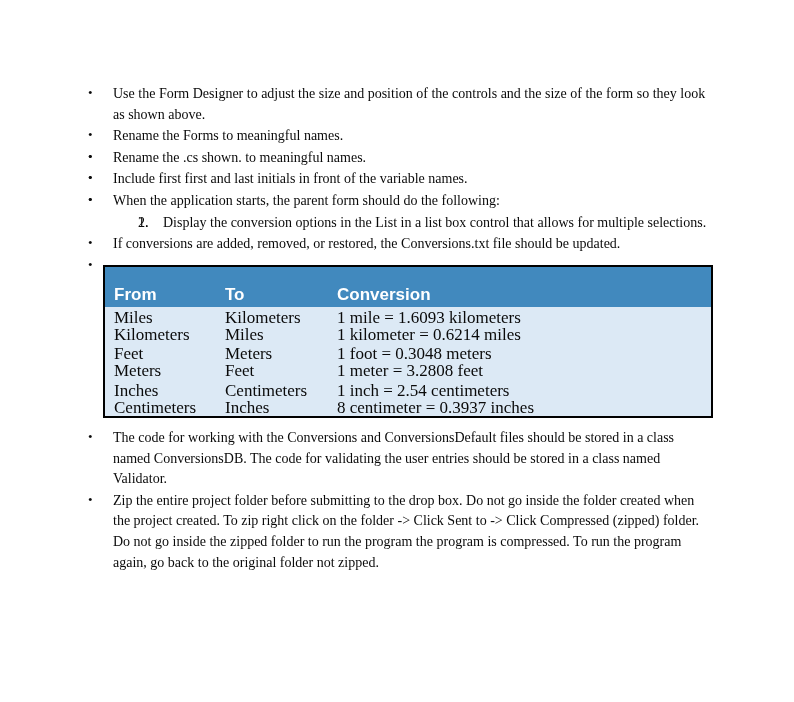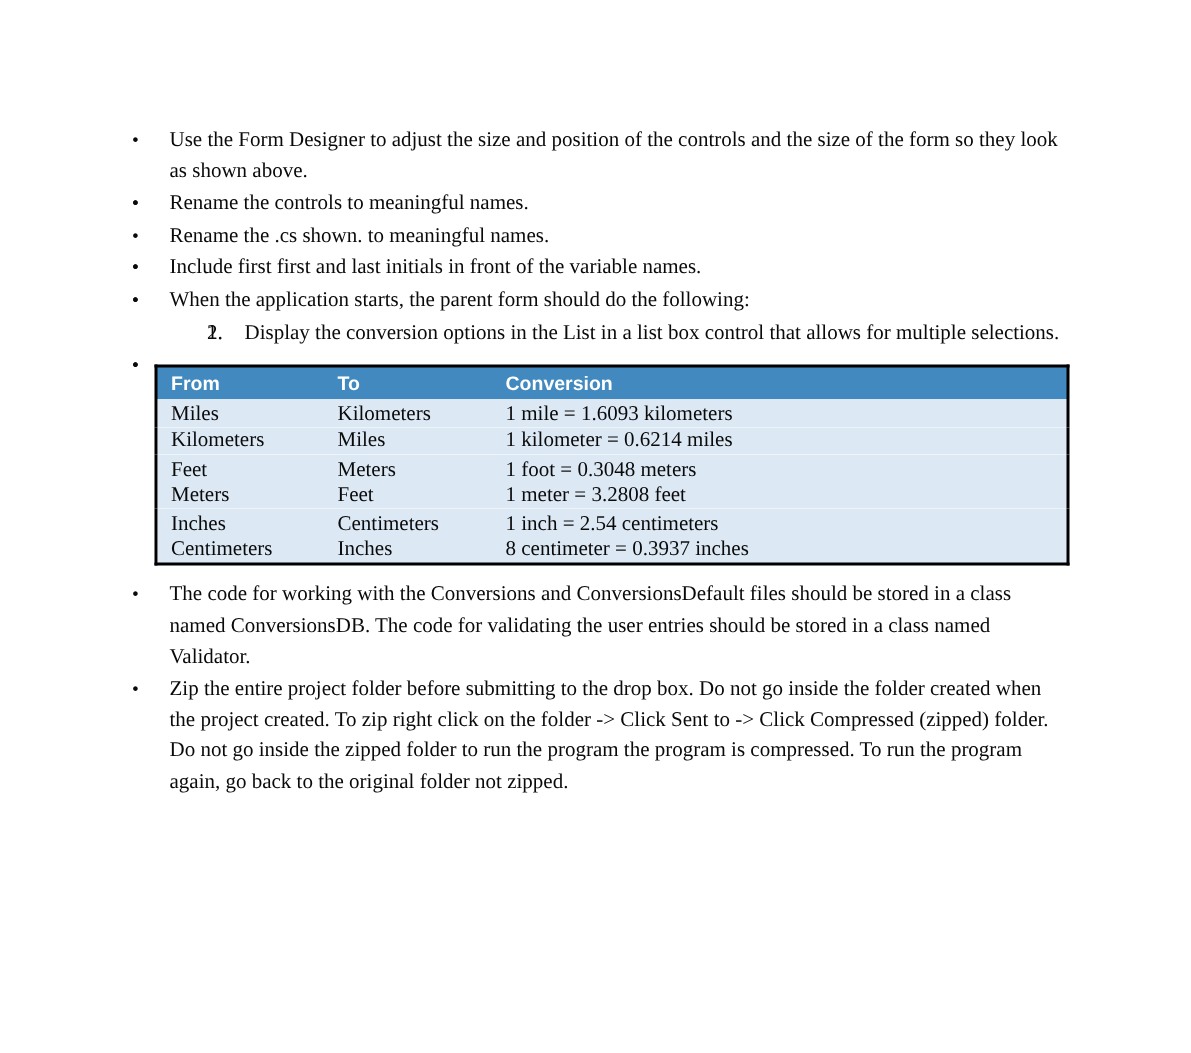--- a/index.html
+++ b/index.html
@@ -48,52 +48,52 @@
   table.conv {
     border-collapse:collapse;
     width:610px;
     border:2px solid var(--tbl-border, #000);
     table-layout:fixed;
   }
   table.conv th {
     background:var(--tbl-header-bg, #4189BE);
     color:var(--tbl-header-fg, #fff);
     font-family:"Liberation Sans", sans-serif;
-    font-size:13px;
+    font-size:17px;
     font-weight:bold;
     text-align:left;
-    padding:2px 0 2px 9px;
+    padding:18px 0 2px 9px;
     height:17px;
   }
   table.conv td {
     background:var(--tbl-body-bg, #DCE9F5);
-    font-size:14px;
+    font-size:17px;
     line-height:17.2px;
     padding:0 0 0 9px;
     white-space:nowrap;
     overflow:hidden;
   }
   table.conv tr.first-of-group td { padding-top:2px; }
 </style>
 </head>
 <body>
 
 <div class="page">
   <div class="content">
 
     <div class="b-item">
       <span class="marker">•</span>
       <span>Use the Form Designer to adjust the size and position of the controls and the size of the form so they look as shown above.</span>
     </div>
     <div class="b-item">
       <span class="marker">•</span>
+      <span>Rename the Forms to meaningful names.</span>
     </div>
     <div class="b-item">
       <span class="marker">•</span>
-      <span>Rename the controls to meaningful names.</span>
     </div>
     <div class="b-item">
       <span class="marker">•</span>
       <span>Rename the .cs shown. to meaningful names.</span>
     </div>
     <div class="b-item">
       <span class="marker">•</span>
     </div>
     <div class="b-item">
       <span class="marker">•</span>
@@ -110,20 +110,21 @@
     <div class="n-item">
       <span class="num">1.</span>
     </div>
     <div class="n-item">
       <span class="num">2.</span>
       <span>Display the conversion options in the List in a list box control that allows for multiple selections.</span>
     </div>
 
     <div class="b-item">
       <span class="marker">•</span>
+      <span>If conversions are added, removed, or restored, the Conversions.txt file should be updated.</span>
     </div>
     <div class="b-item">
       <span class="marker">•</span>
     </div>
 
     <div class="table-wrap">
       <table class="conv">
         <colgroup>
           <col style="width:112px">
           <col style="width:112px">

